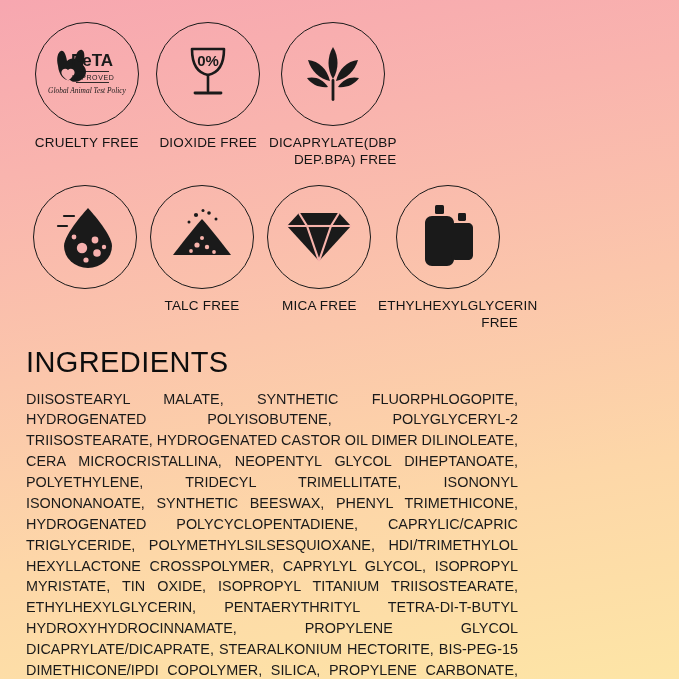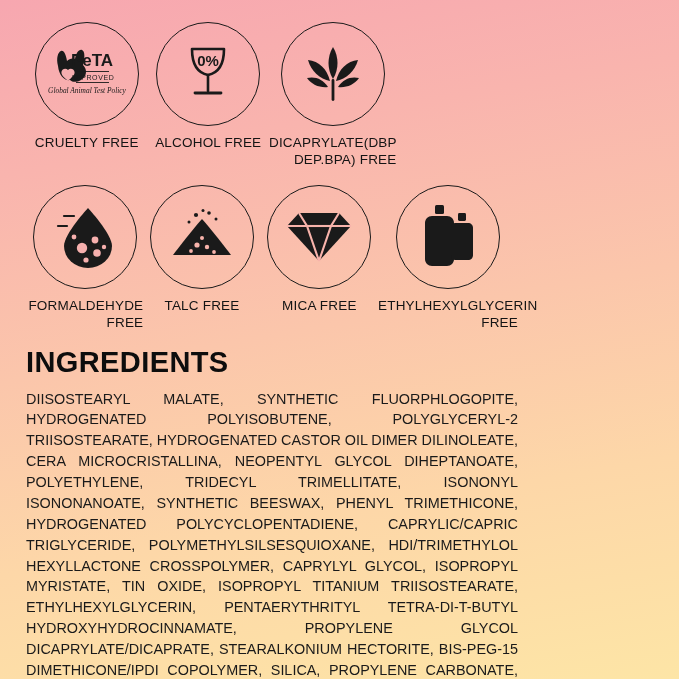--- a/index.html
+++ b/index.html
@@ -54,21 +54,21 @@
     max-width: 140px;
   }
   .row2 .badge-circle { margin-top: 6px; }
 
   
   .ingredients {
     margin-top: 14px;
   }
   .ing-title {
     font-size: 29px;
-    font-weight: 700;
+    font-weight: 400;
     letter-spacing: 0.4px;
     color: #0d0d0d;
     margin-bottom: 10px;
   }
   .ing-body {
     font-size: 14.4px;
     line-height: 1.45;
     color: #1a1a1a;
     text-align: justify;
     text-justify: inter-word;
@@ -108,21 +108,21 @@
       <div class="badge-circle">
         <span>
           <svg width="64" height="70" viewBox="0 0 64 70">
             <path d="M16 10 h32 c0 16 -6 24 -16 26 c-10 -2 -16 -10 -16 -26 z" fill="none" stroke="#1a1a1a" stroke-width="2.6" stroke-linejoin="round"></path>
             <path d="M32 36 v16" stroke="#1a1a1a" stroke-width="2.6" stroke-linecap="round"></path>
             <path d="M19 54 h26" stroke="#1a1a1a" stroke-width="2.8" stroke-linecap="round"></path>
             <text x="32" y="27" font-family="&quot;Liberation Sans&quot;, sans-serif" font-size="15" font-weight="700" fill="#1a1a1a" text-anchor="middle">0%</text>
           </svg>
         </span>
       </div>
-      <div class="badge-label">ALCOHOL FREE</div>
+      <div class="badge-label">DIOXIDE FREE</div>
     </div>
 
     <div class="badge">
       <div class="badge-circle">
         <span>
           <svg width="68" height="62" viewBox="0 0 68 62">
             <g fill="#1a1a1a">
               <path d="M34 4 c6 10 6 22 0 32 c-6 -10 -6 -22 0 -32 z"></path>
               <path d="M31 38 c-10 -2 -19 -10 -22 -21 c11 1 19 9 22 21 z"></path>
               <path d="M37 38 c10 -2 19 -10 22 -21 c-11 1 -19 9 -22 21 z"></path>
@@ -152,21 +152,20 @@
               <circle cx="22" cy="33" r="2.4"></circle>
               <circle cx="52" cy="43" r="2.2"></circle>
             </g>
             <g stroke="#1a1a1a" stroke-width="2.2" stroke-linecap="round">
               <path d="M12 12 h10"></path>
               <path d="M6 22 h9"></path>
             </g>
           </svg>
         </span>
       </div>
-      <div class="badge-label">FORMALDEHYDE FREE</div>
     </div>
 
     <div class="badge">
       <div class="badge-circle">
         <span>
           <svg width="70" height="56" viewBox="0 0 70 56">
             <path d="M35 10 C44 20 58 38 64 46 H6 C12 38 26 20 35 10 z" fill="#1a1a1a"></path>
             <g fill="#f7b3ab">
               <circle cx="30" cy="36" r="2.6"></circle>
               <circle cx="40" cy="38" r="2.2"></circle>

